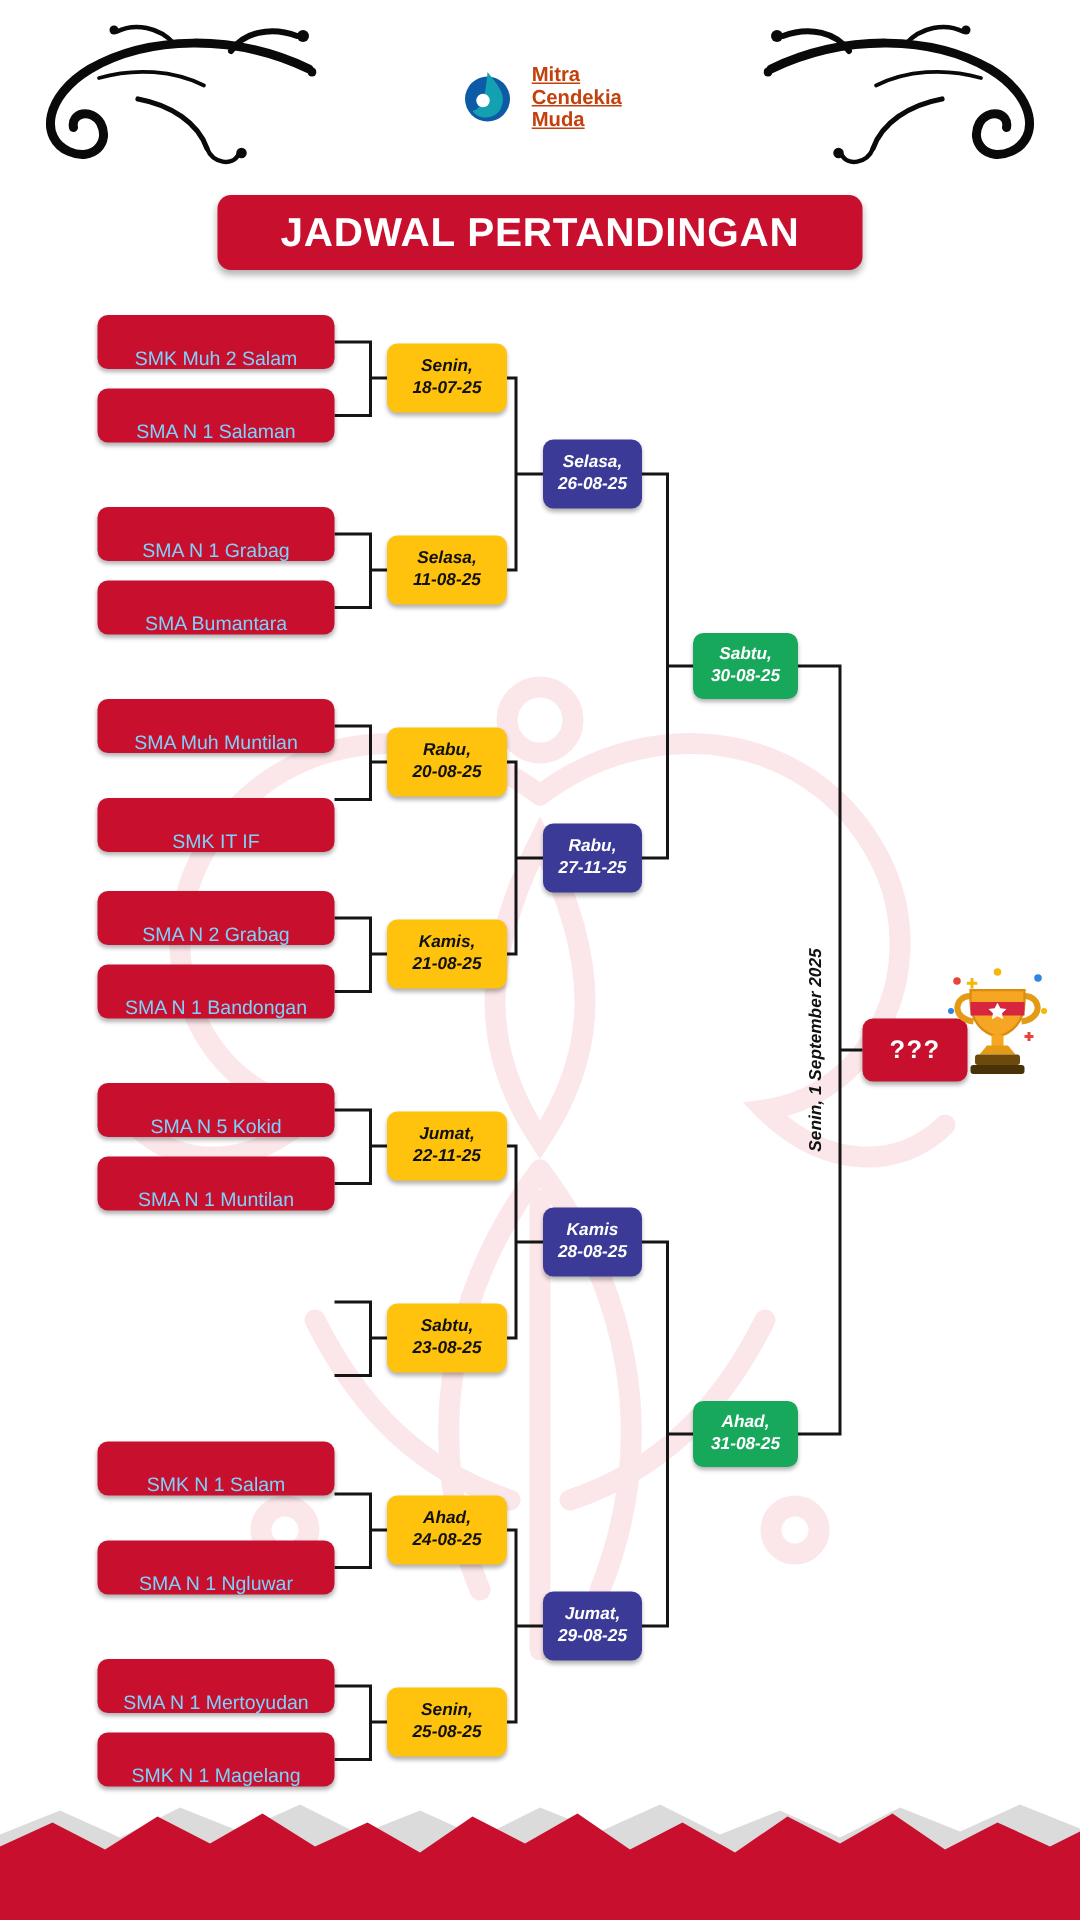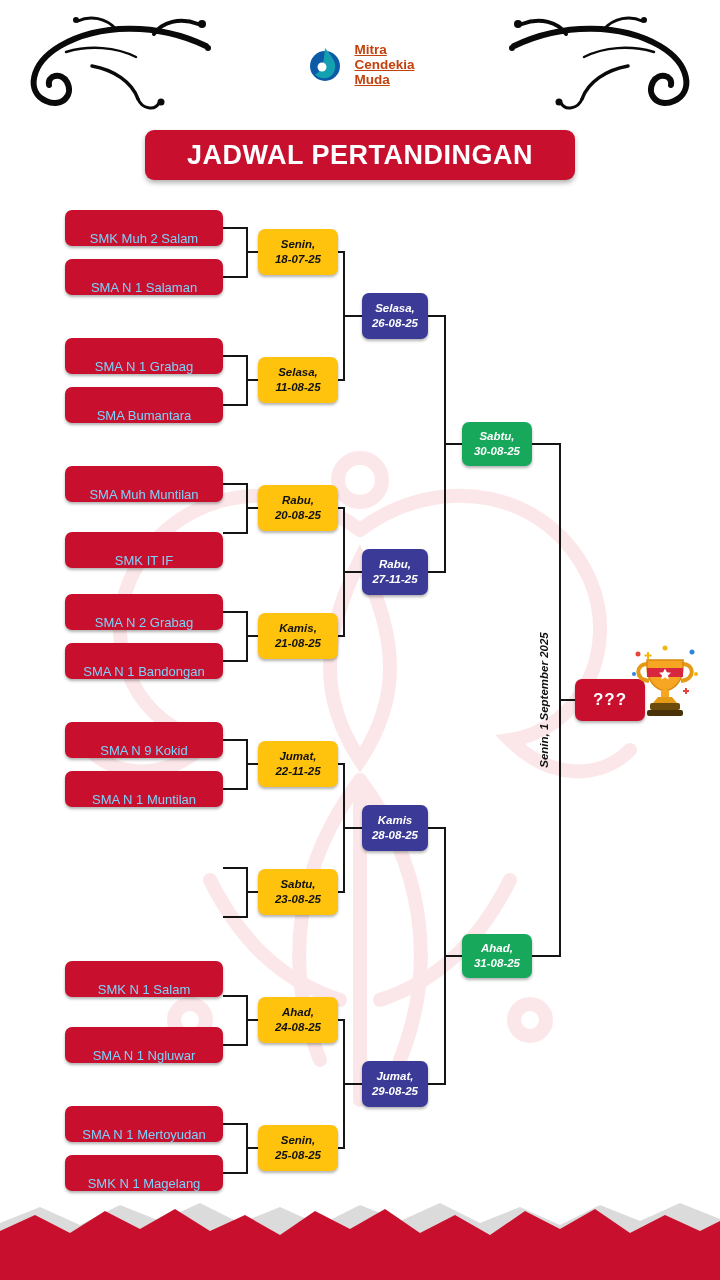--- a/index.html
+++ b/index.html
@@ -152,21 +152,21 @@
   <div class="team" style="top:532px">
       <span>SMK IT IF</span>
     </div>
   <div class="team" style="top:594px">
       <span>SMA N 2 Grabag</span>
     </div>
   <div class="team" style="top:643px">
       <span>SMA N 1 Bandongan</span>
     </div>
   <div class="team" style="top:722px">
-      <span>SMA N 9 Kokid</span>
+      <span>SMA N 5 Kokid</span>
     </div>
   <div class="team" style="top:771px">
       <span>SMA N 1 Muntilan</span>
     </div>
   <div class="team" style="top:961px">
       <span>SMK N 1 Salam</span>
     </div>
   <div class="team" style="top:1027px">
       <span>SMA N 1 Ngluwar</span>
     </div>

